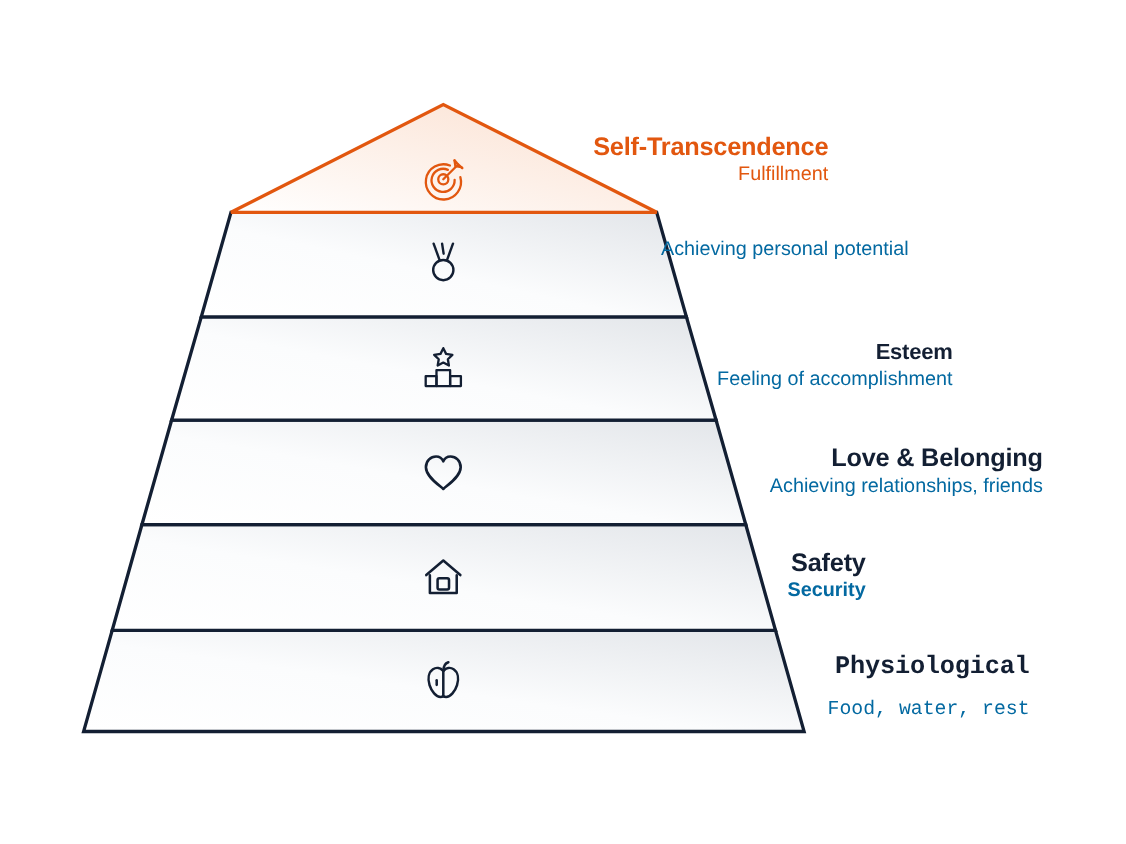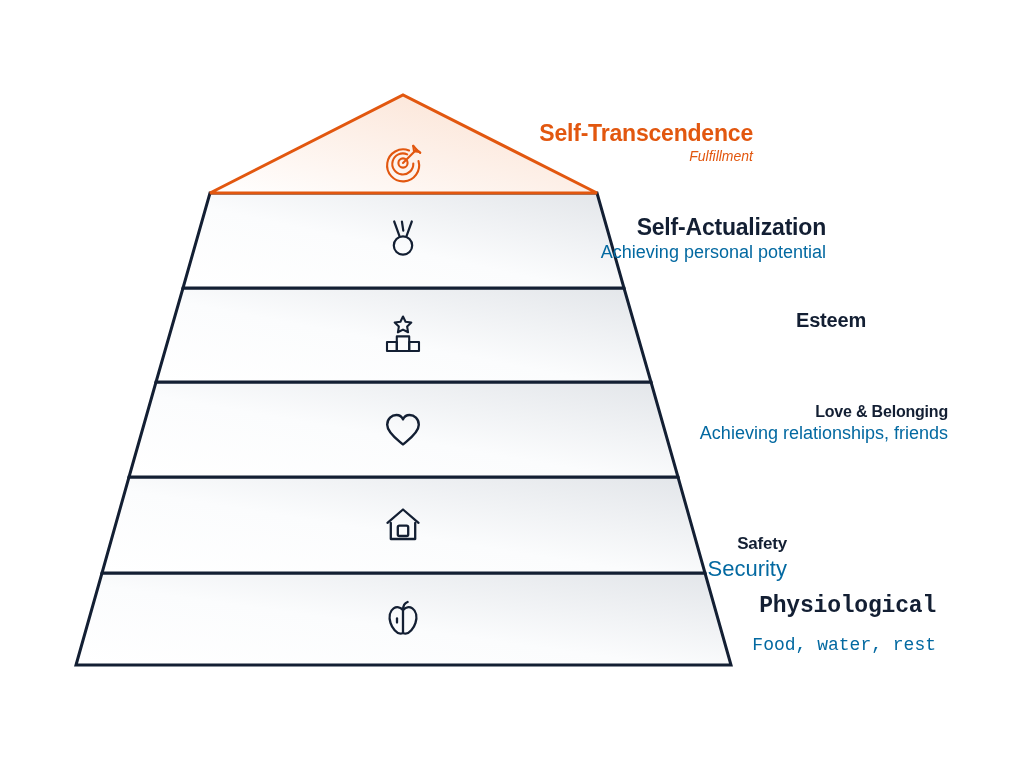--- a/index.html
+++ b/index.html
@@ -52,29 +52,29 @@
     color: #0369a1;
     line-height: 1.2;
     margin-top: 2px;
   }
   .tier-label.accent .tier-title,
   .tier-label.accent .tier-sub {
     color: #E2570F;
   }
   
   .t0 .tier-title { font-size: 23px; }
-  .t0 .tier-sub   { font-size: 14px; font-style: italic; }
+  .t0 .tier-sub   { font-size: 18px; }
   .t1 .tier-title { font-size: 23px; }
   .t1 .tier-sub   { font-size: 18px; }
   .t2 .tier-title { font-size: 20px; }
   .t2 .tier-sub   { font-size: 18px; }
-  .t3 .tier-title { font-size: 16px; }
+  .t3 .tier-title { font-size: 23px; }
   .t3 .tier-sub   { font-size: 18px; }
-  .t4 .tier-title { font-size: 17px; margin-top: 36px; }
-  .t4 .tier-sub   { font-size: 22px; }
+  .t4 .tier-title { font-size: 23px; }
+  .t4 .tier-sub   { font-size: 18px; font-weight: bold; }
   .t5 .tier-title { font-size: 23px; }
   .t5 .tier-sub   { font-size: 18px; margin-top: 16px; }
 </style>
 </head>
 <body>
 
 <div id="stage">
 
   <svg class="pyramid-svg" viewBox="0 0 1024 767" aria-hidden="true">
     <defs>
@@ -157,26 +157,26 @@
   </svg>
 
   <div class="label-layer">
 
     <div class="tier-label t0 accent" style="right:271px; top:120px;">
       <div class="tier-title">Self-Transcendence</div>
       <div class="tier-sub">Fulfillment</div>
     </div>
 
     <div class="tier-label t1" style="right:198px; top:214px;">
-      <div class="tier-title">Self-Actualization</div>
       <div class="tier-sub">Achieving personal potential</div>
     </div>
 
     <div class="tier-label t2" style="right:158px; top:309px;">
       <div class="tier-title">Esteem</div>
+      <div class="tier-sub">Feeling of accomplishment</div>
     </div>
 
     <div class="tier-label t3" style="right:76px; top:403px;">
       <div class="tier-title">Love &amp; Belonging</div>
       <div class="tier-sub">Achieving relationships, friends</div>
     </div>
 
     <div class="tier-label t4" style="right:237px; top:498px;">
       <div class="tier-title">Safety</div>
       <div class="tier-sub">Security</div>

